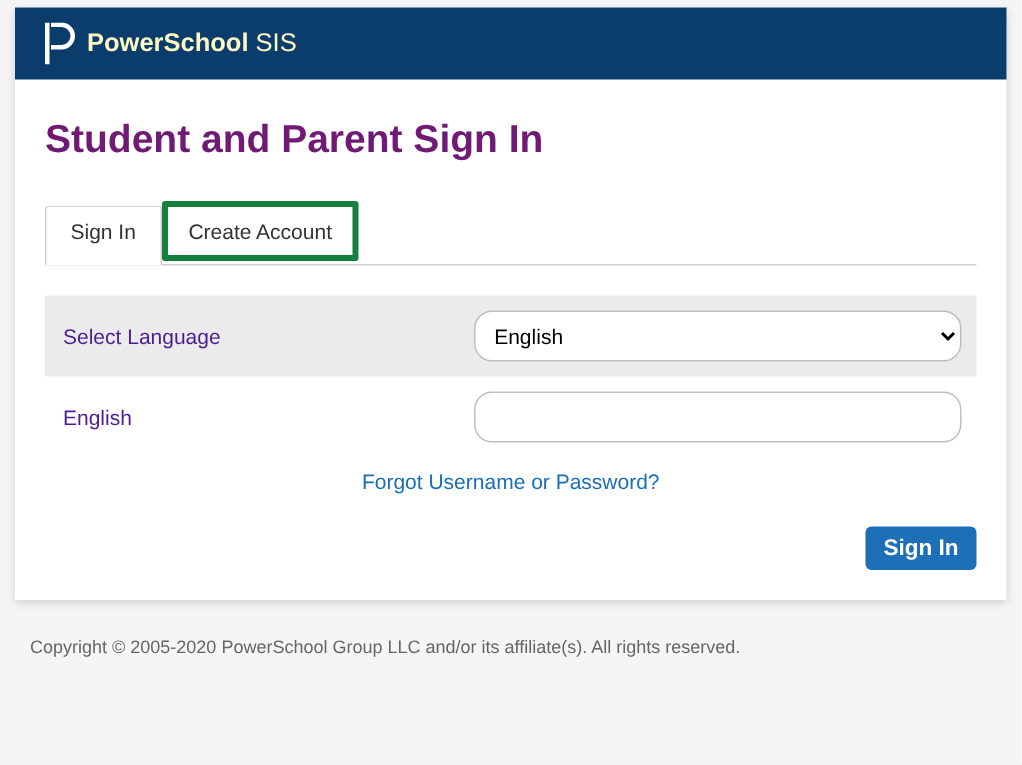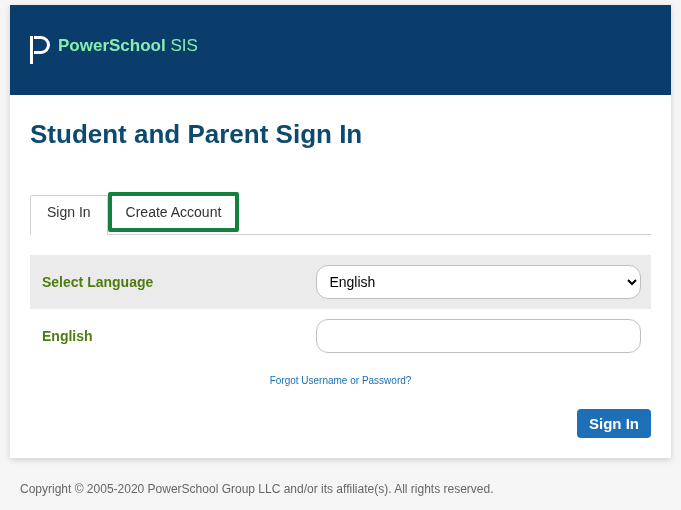--- a/index.html
+++ b/index.html
@@ -12,39 +12,40 @@
     font-size: 14px;
     color: #333;
   }
   .card {
     background: #fff;
     margin: 5px 10px 10px 10px;
     box-shadow: 0 2px 6px rgba(0,0,0,0.15);
   }
   .header {
     background: #0a3d6b;
-    color: #86efac;
-    padding: 31px 16px;
+    color: #fef9c3;
+    padding: 10px 16px;
     display: flex;
+    align-items: center;
     gap: 8px;
   }
   .logo-svg { width: 24px; height: 28px; }
   .brand {
     font-size: 17px;
     font-weight: 400;
   }
   .brand b { font-weight: 700; }
   .content {
     padding: 24px 20px 20px 20px;
   }
   h1 {
     font-size: 26px;
     font-weight: 700;
-    color: #0c4a6e;
-    margin-bottom: 44px;
+    color: #701a75;
+    margin-bottom: 28px;
   }
   .tabs {
     display: flex;
     border-bottom: 1px solid #d0d0d0;
     position: relative;
   }
   .tab {
     padding: 8px 16px;
     font-size: 14px;
     cursor: pointer;
@@ -69,22 +70,22 @@
   .form-row {
     display: flex;
     align-items: center;
     padding: 10px 10px;
   }
   .form-row.odd {
     background: #ebebeb;
   }
   .form-label {
     flex: 0 0 46%;
-    font-weight: 700;
-    color: #4d7c0f;
+    font-weight: 400;
+    color: #4c1d95;
     padding-left: 2px;
   }
   .form-control {
     flex: 1;
   }
   select, input[type="text"], input[type="password"] {
     width: 100%;
     height: 34px;
     padding: 4px 8px;
     border: 1px solid #bfbfbf;
@@ -92,21 +93,21 @@
     font-size: 14px;
     background: #fff;
   }
   .forgot-wrap {
     text-align: center;
     margin-top: 8px;
   }
   .forgot {
     color: #1a6eb8;
     text-decoration: none;
-    font-size: 10px;
+    font-size: 14px;
   }
   .signin-wrap {
     text-align: right;
     margin-top: 22px;
   }
   .btn-signin {
     background: #1d6fb7;
     color: #fff;
     border: none;
     border-radius: 4px;

